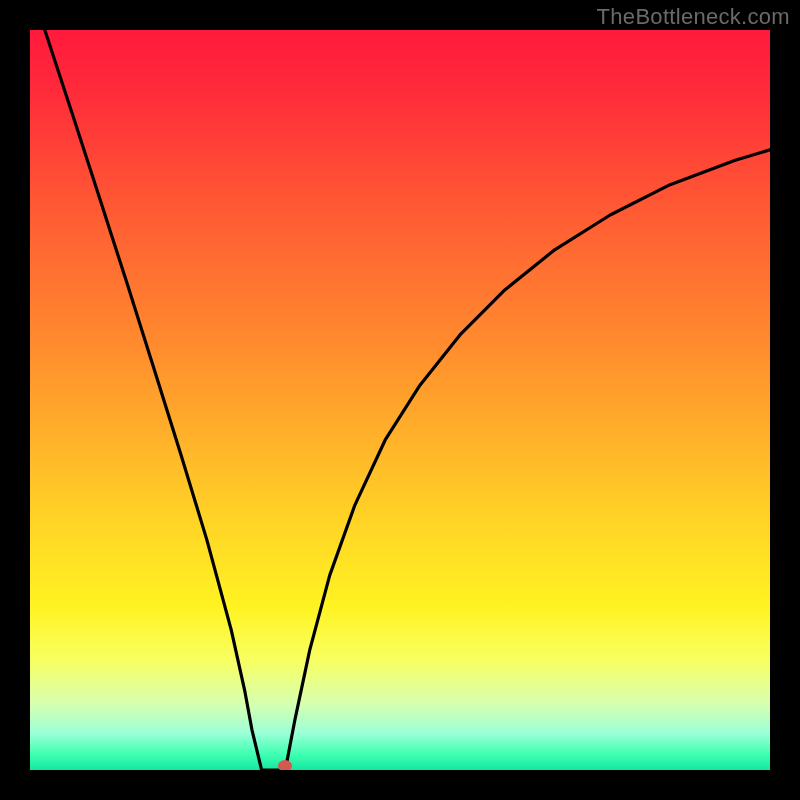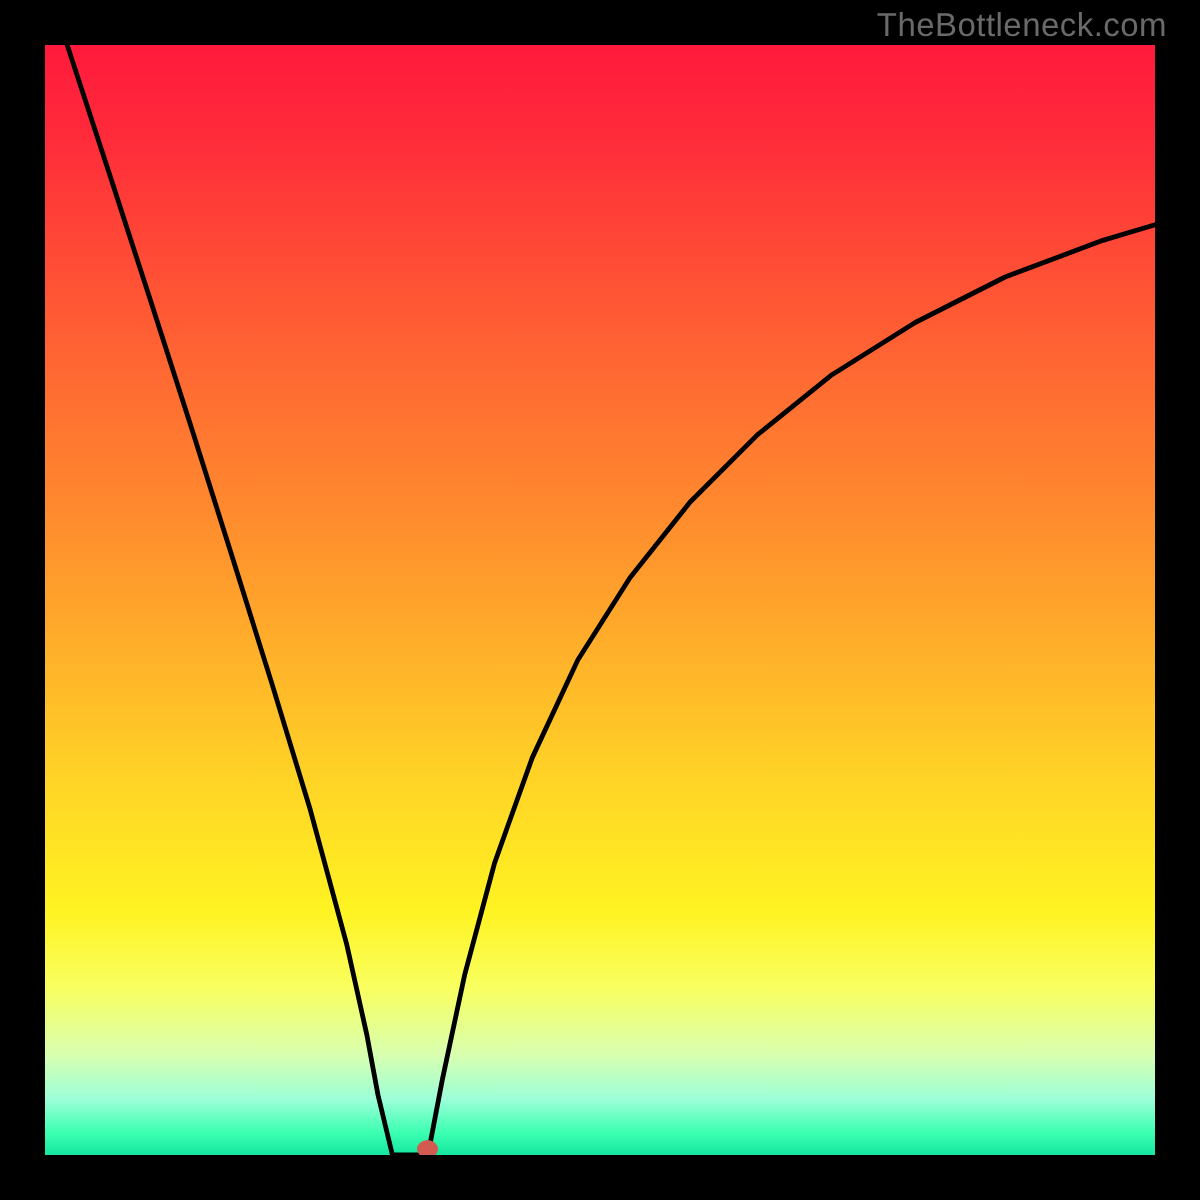--- a/index.html
+++ b/index.html
@@ -29,21 +29,21 @@
       #fff322 78%,
       #f8ff60 85%,
       #d8ffb0 91%,
       #9cffd8 95%,
       #3bffb0 98%,
       #15e6a0 100%);
   }
   .attribution {
     position: absolute;
     top: 4px;
-    right: 22px;
+    right: 10px;
     color: #6a6a6a;
     font-size: 22px;
     font-weight: 500;
     letter-spacing: 0.3px;
     user-select: none;
   }
   svg.curve {
     position: absolute;
     left: 0;
     top: 0;

